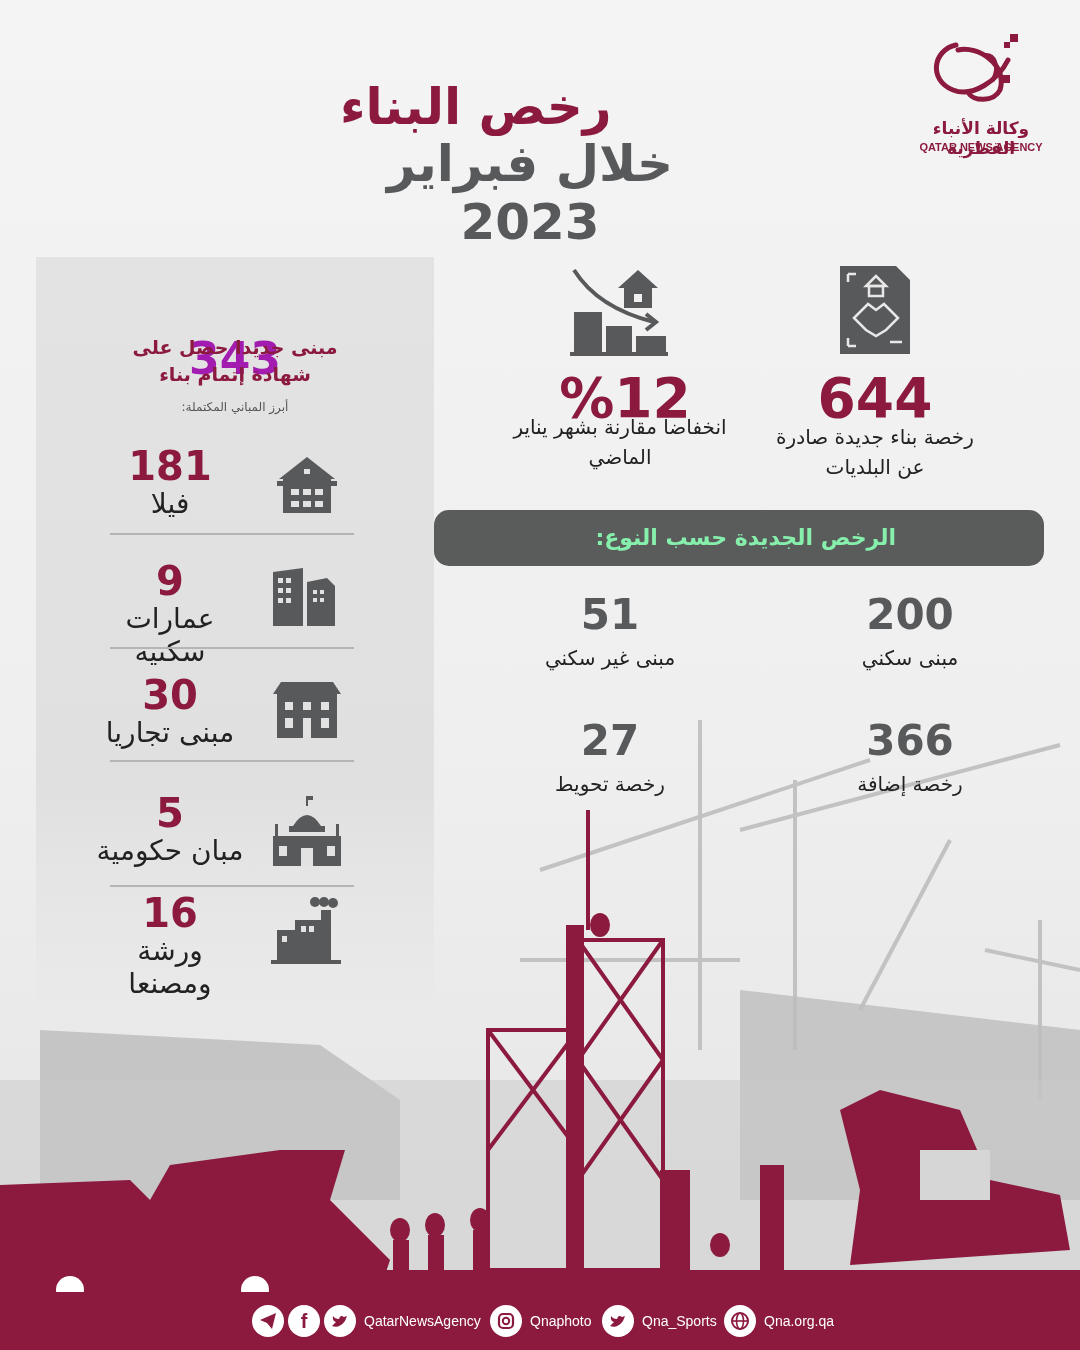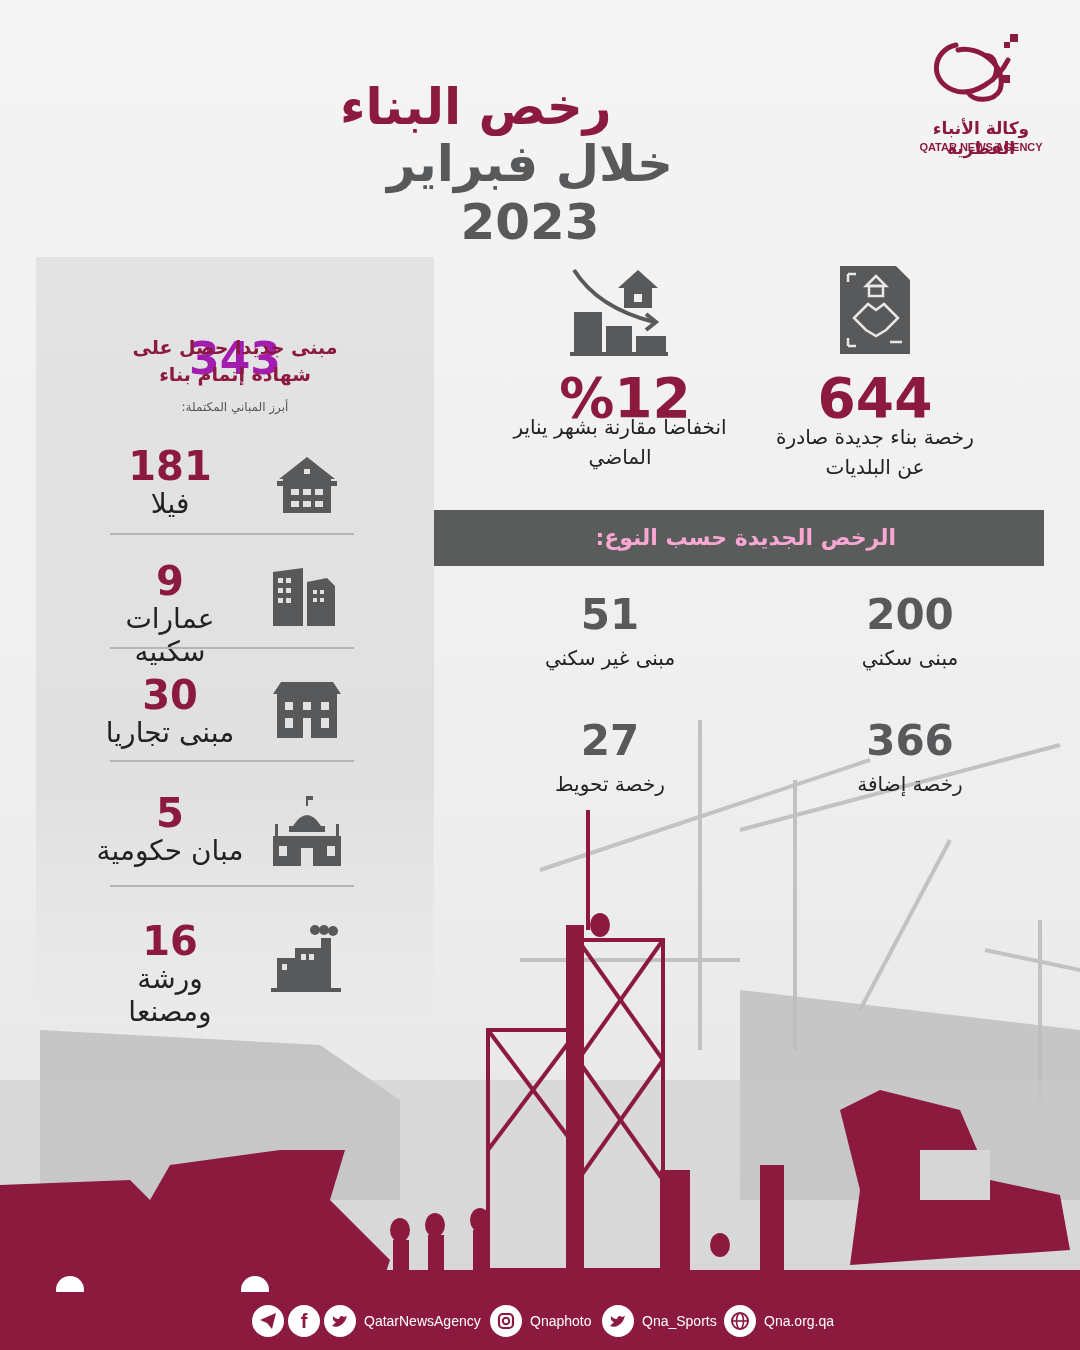--- a/index.html
+++ b/index.html
@@ -27,21 +27,21 @@
 
   .item { left:110px; width:245px; height:110px; }
   .item .num { position:absolute; right:125px; top:0; width:120px; text-align:center; font-size:40px; font-weight:bold; color:#8b1a3e; line-height:46px; }
   .item .lbl { position:absolute; right:110px; top:44px; width:150px; text-align:center; font-size:28px; color:#222; }
   .item .ic { position:absolute; right:10px; top:6px; width:76px; height:72px; }
   .divider { left:110px; width:244px; height:2px; background:#b5b5b5; }
 
   
   .stat-num { font-size:55px; font-weight:bold; color:#8b1a3e; text-align:center; font-family:"DejaVu Sans", sans-serif; }
   .stat-lbl { font-size:20px; color:#222; text-align:center; line-height:30px; }
-  .bar { top:510px; left:434px; width:610px; height:56px; background:#5a5b5b; color:#f9a8d4; font-size:22px; font-weight:bold; padding-right:148px; line-height:56px; }
+  .bar { top:510px; left:434px; width:610px; height:56px; background:#5a5b5b; color:#86efac; font-size:22px; font-weight:bold; padding-right:148px; line-height:56px;border-radius:15px; }
   .type-num { font-size:42px; font-weight:bold; color:#58595b; text-align:center; }
   .type-lbl { font-size:20px; color:#222; text-align:center; }
 
   
   .footer { left:0; top:1292px; width:1080px; height:58px; background:#8b1a3e; }
   .social { top:1303px; height:36px; display:flex; align-items:center; direction:ltr; gap:8px; }
   .s-circ { width:32px; height:32px; border-radius:50%; background:#fff; display:flex; align-items:center; justify-content:center; }
   .s-txt { color:#fff; font-family:"Liberation Sans", sans-serif; font-size:14px; }
 </style>
 </head>
@@ -196,21 +196,21 @@
       <rect x="67" y="28" width="3" height="12" fill="#58595b"></rect>
     <g fill="#e2e2e2">
         <rect x="10" y="50" width="8" height="10"></rect>
         <rect x="58" y="50" width="8" height="10"></rect>
         <rect x="32" y="52" width="12" height="18"></rect>
       </g>
   </svg>
 </div>
 <div class="abs divider" style="top:885px;"></div>
 
-<div class="abs item" style="top:918px;">
+<div class="abs item" style="top:890px;">
   <div class="num">16</div>
   <div class="lbl">ورشة ومصنعا</div>
   <svg class="ic" viewBox="0 0 76 72">
     <circle cx="46" cy="6" r="5" fill="#58595b"></circle>
       <circle cx="55" cy="6" r="5" fill="#58595b"></circle>
       <circle cx="64" cy="7" r="5" fill="#58595b"></circle>
     <rect x="52" y="14" width="10" height="52" fill="#58595b"></rect>
     <polygon points="8,34 26,34 26,24 52,24 52,66 8,66" fill="#58595b"></polygon>
     <rect x="2" y="64" width="70" height="4" fill="#58595b"></rect>
     <g fill="#e2e2e2">

